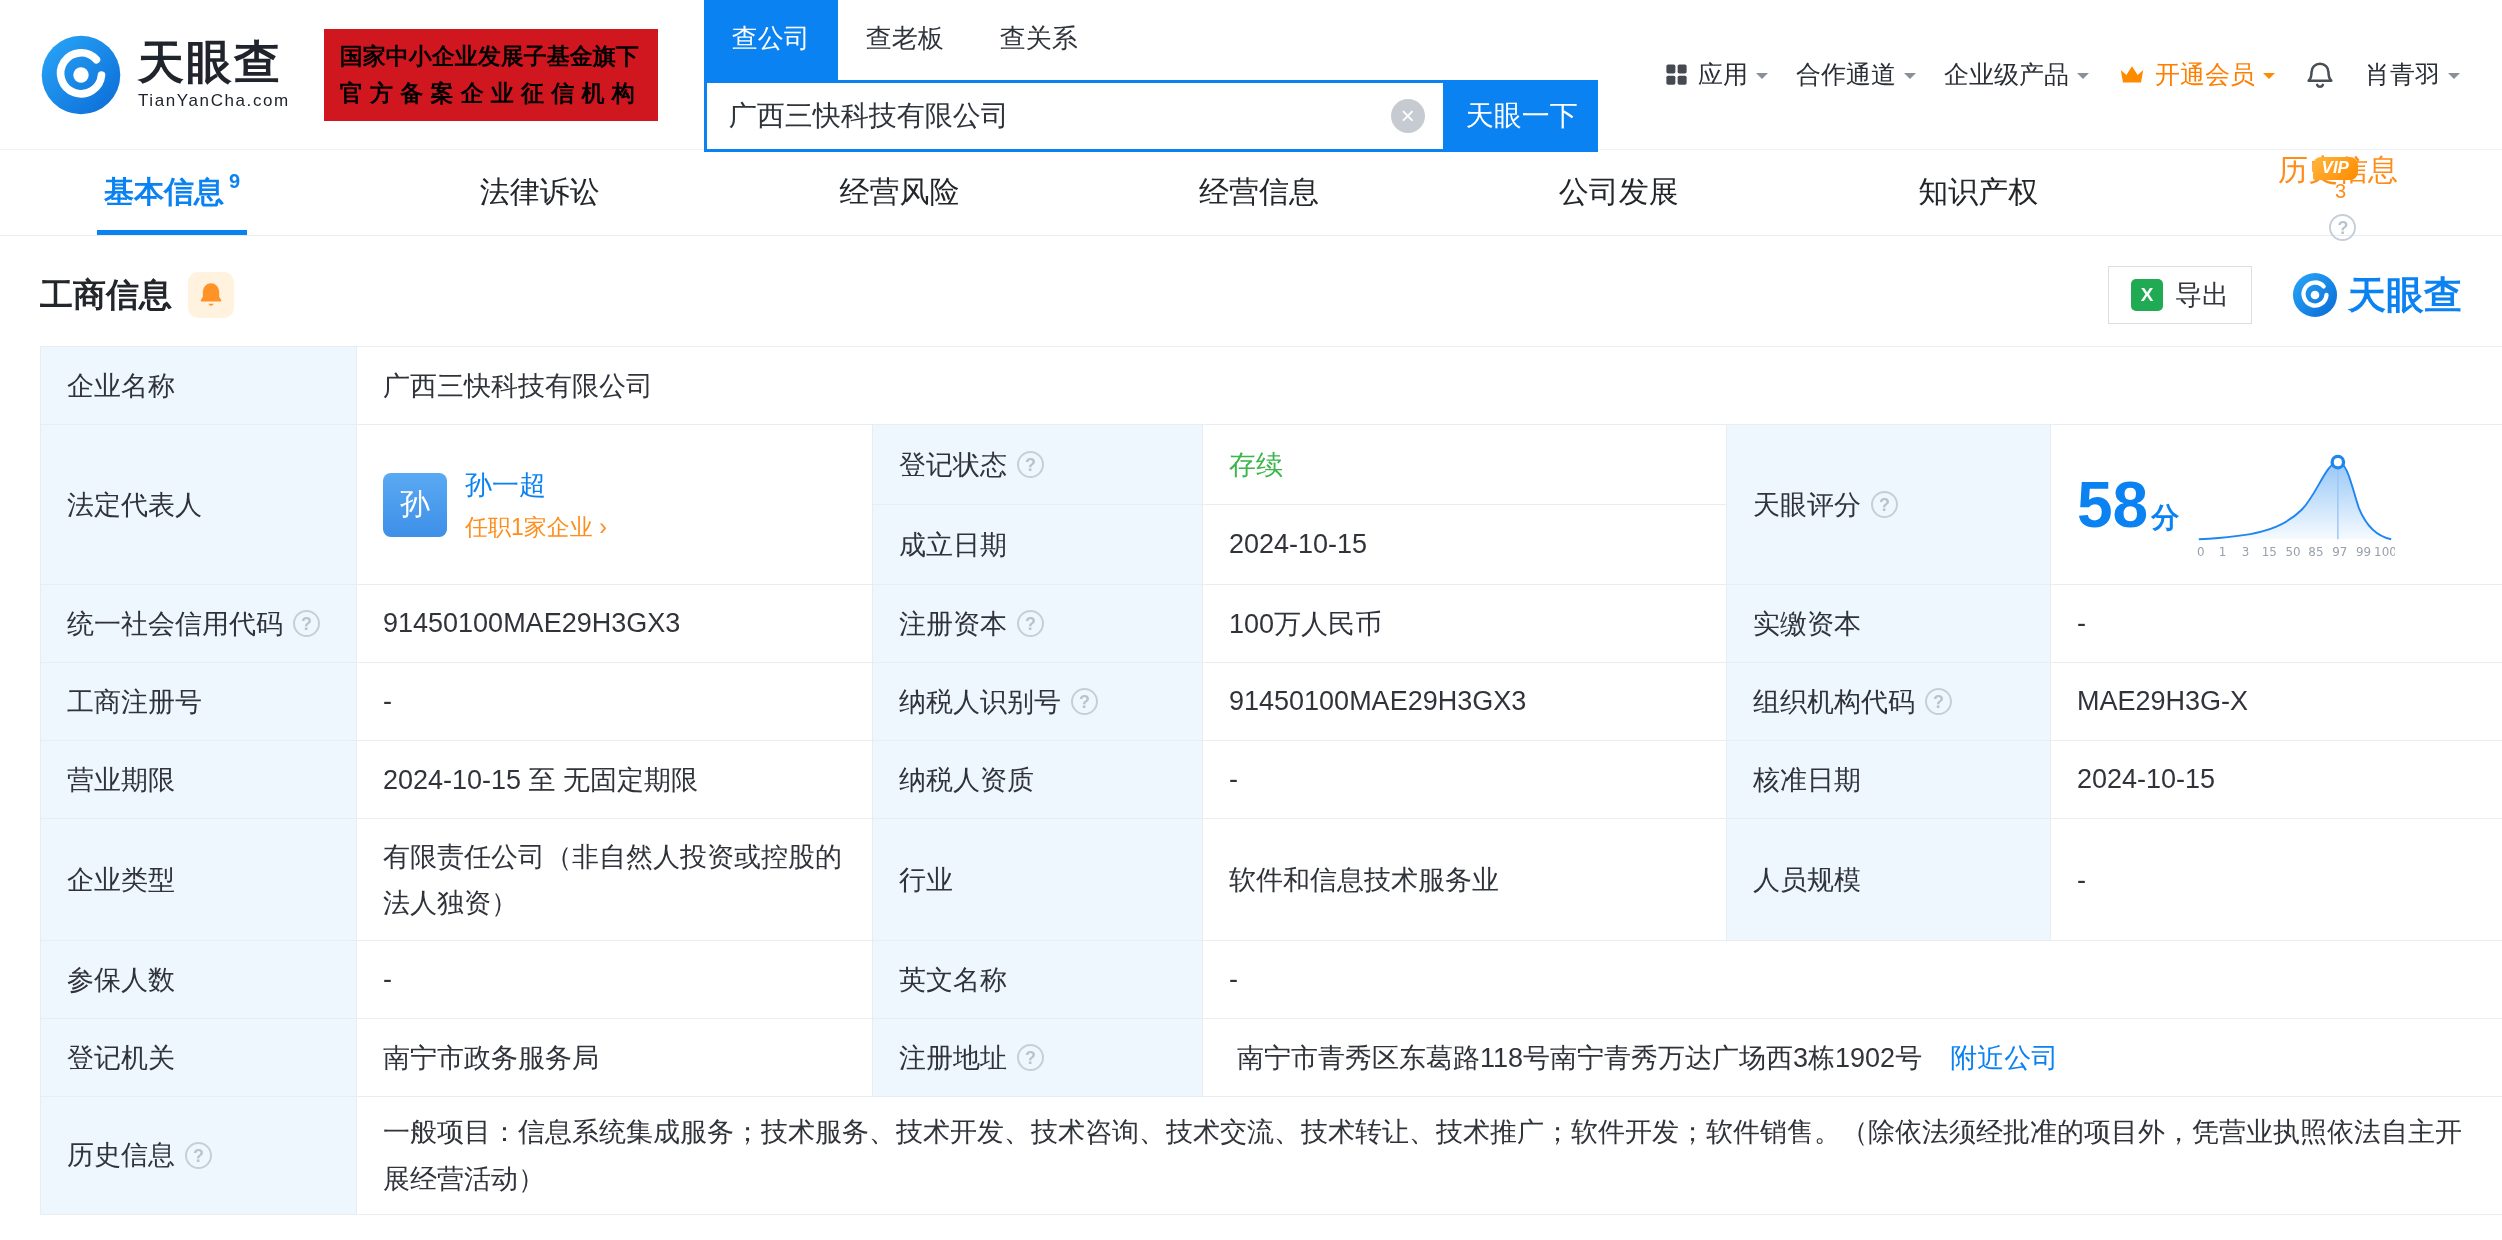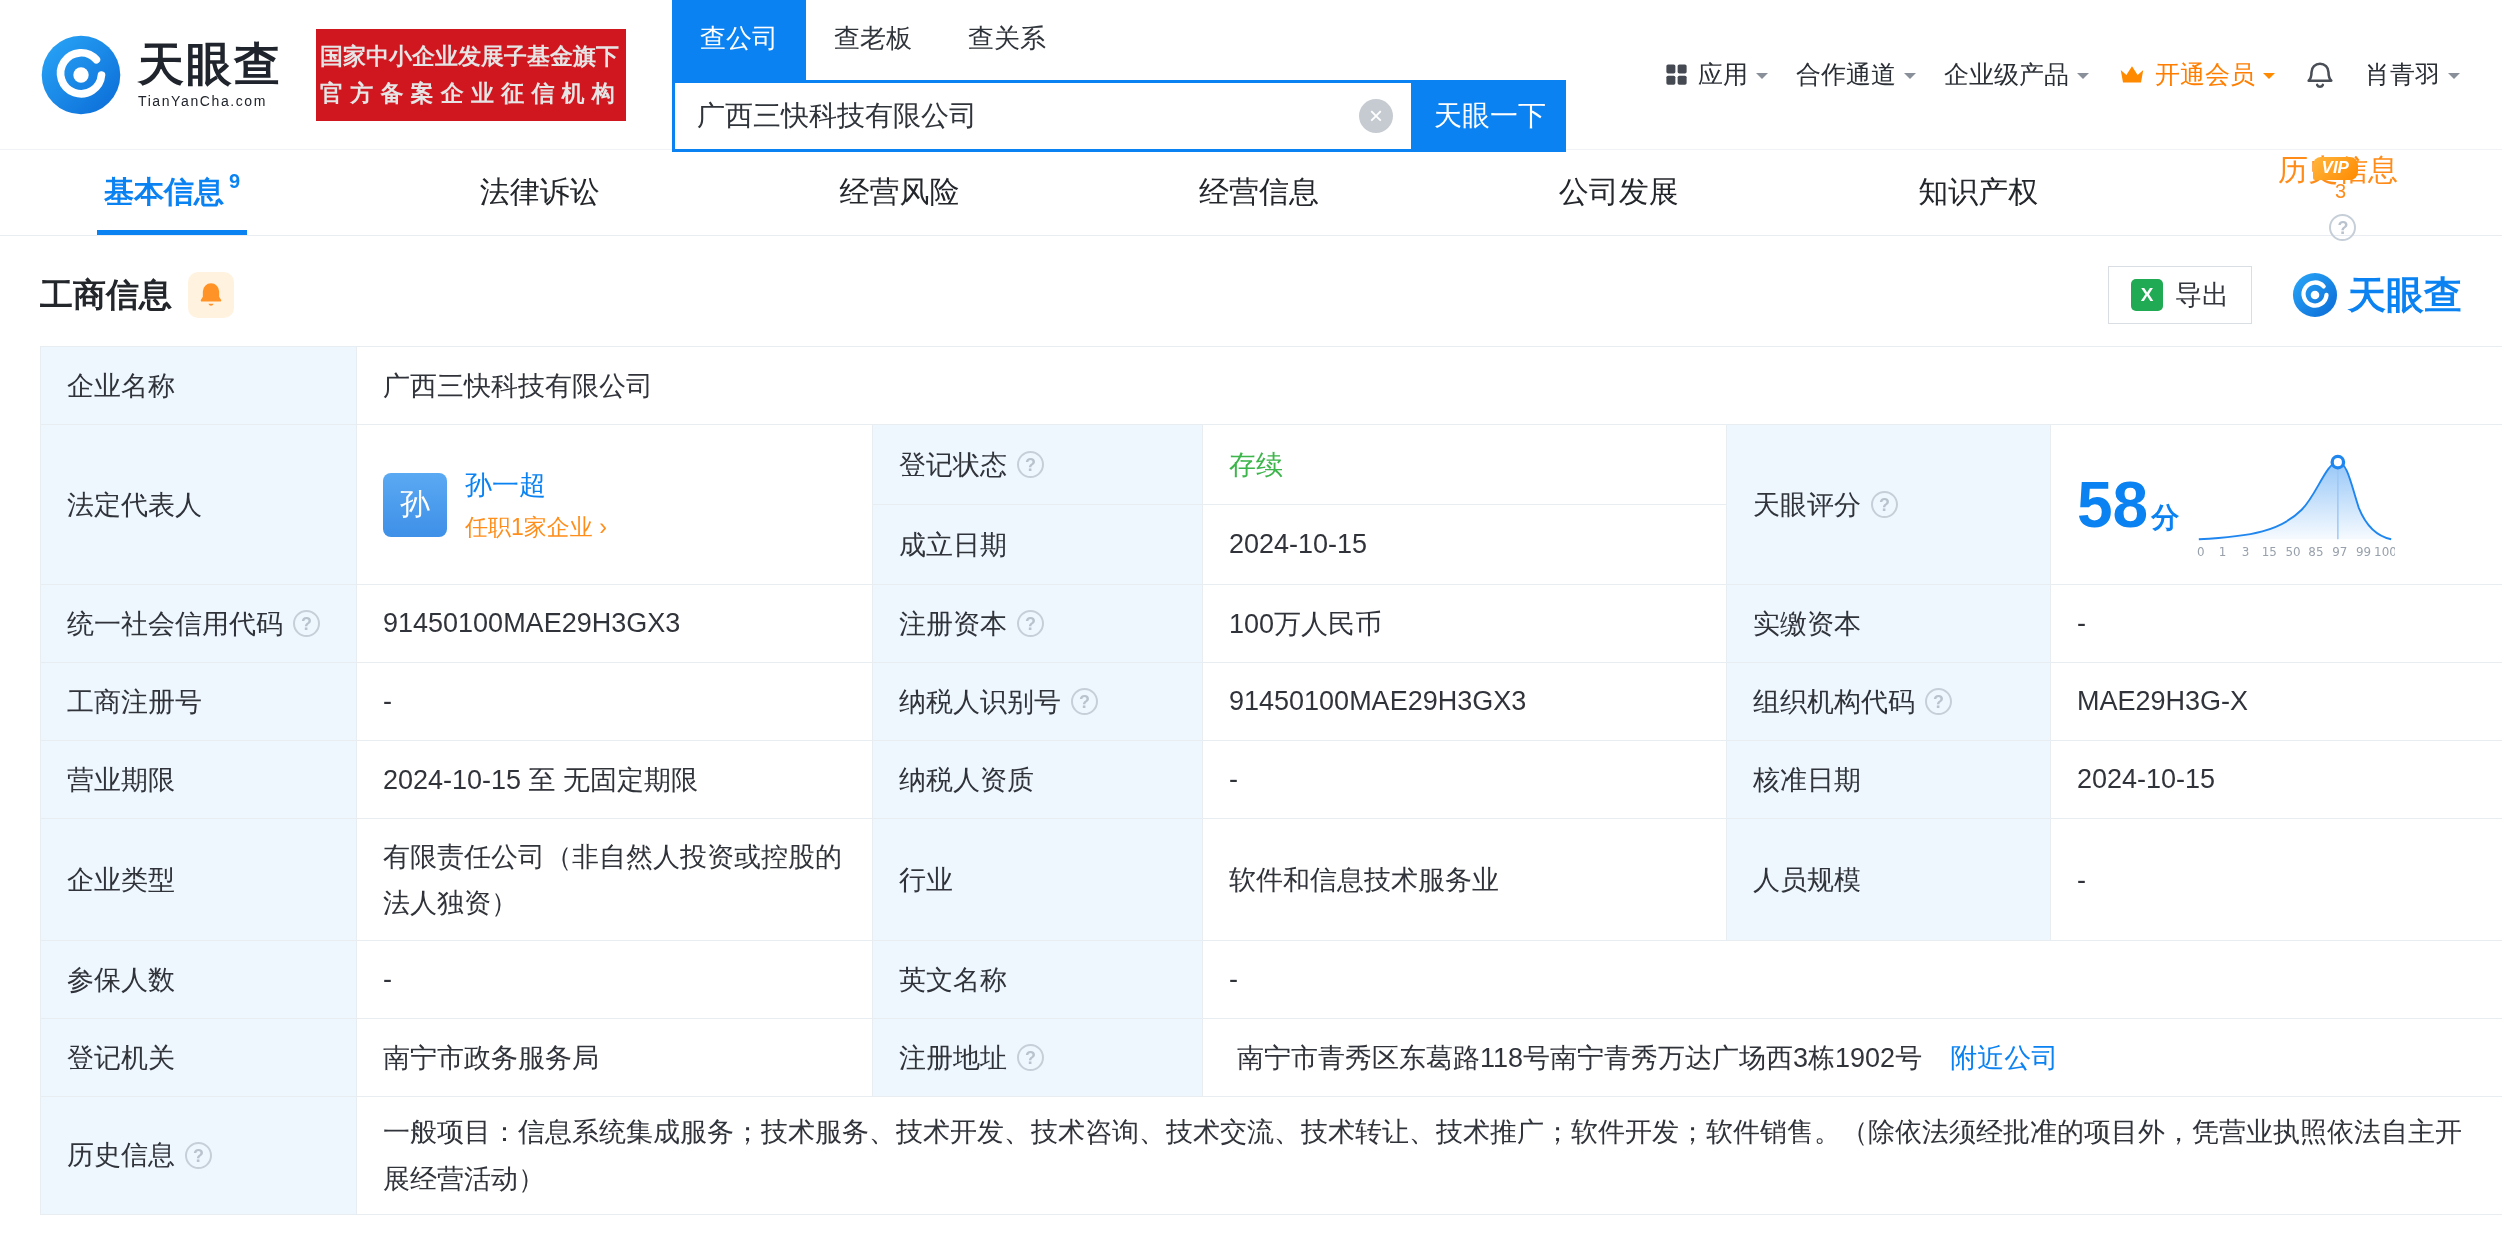--- a/index.html
+++ b/index.html
@@ -5,23 +5,23 @@
   * { margin:0; padding:0; box-sizing:border-box; }
   html,body { width:2502px; height:1240px; background:#fff; overflow:hidden;
     font-family:"Liberation Sans","DejaVu Sans",sans-serif; color:#30333a; }
 
   
   .topbar { display:flex; align-items:center; height:150px; padding:0 42px 0 40px;
     border-bottom:1px solid #f0f2f5; }
   .logo { display:flex; align-items:center; gap:16px; cursor:pointer; }
   .logo-text { display:flex; flex-direction:column; }
   .logo-name { font-size:46px; font-weight:bold; color:#20242c; line-height:1.08; letter-spacing:2px; }
-  .logo-domain { font-size:14px; color:#20242c; letter-spacing:1.6px; margin-top:3px; }
-  .gov-badge { margin-left:34px; background:#d0161f; color:#e5e5e5; font-size:23px; font-weight:600;
-    padding:9px 4px; line-height:37px; white-space:nowrap; }
+  .logo-domain { font-size:17px; color:#20242c; letter-spacing:1.6px; margin-top:3px; }
+  .gov-badge { margin-left:34px; background:#d0161f; color:#000000; font-size:23px; font-weight:600;
+    padding:9px 16px; line-height:37px; white-space:nowrap; }
   .gov-badge .l2 { letter-spacing:7.2px; }
 
   .search-area { margin-left:46px; display:flex; flex-direction:column; }
   .search-tabs { display:flex; align-items:flex-end; }
   .stab { font-size:26px; color:#2f333a; padding:24px 28px; cursor:pointer; }
   .stab.active { background:#0b82f1; color:#fff; }
   .search-row { display:flex; }
   .search-input-wrap { width:742px; height:72px; border:3px solid #0b82f1; background:#fff;
     display:flex; align-items:center; padding:0 18px 0 22px; }
   .search-input { flex:1; border:none; outline:none; font-size:28px; color:#2f333a;

